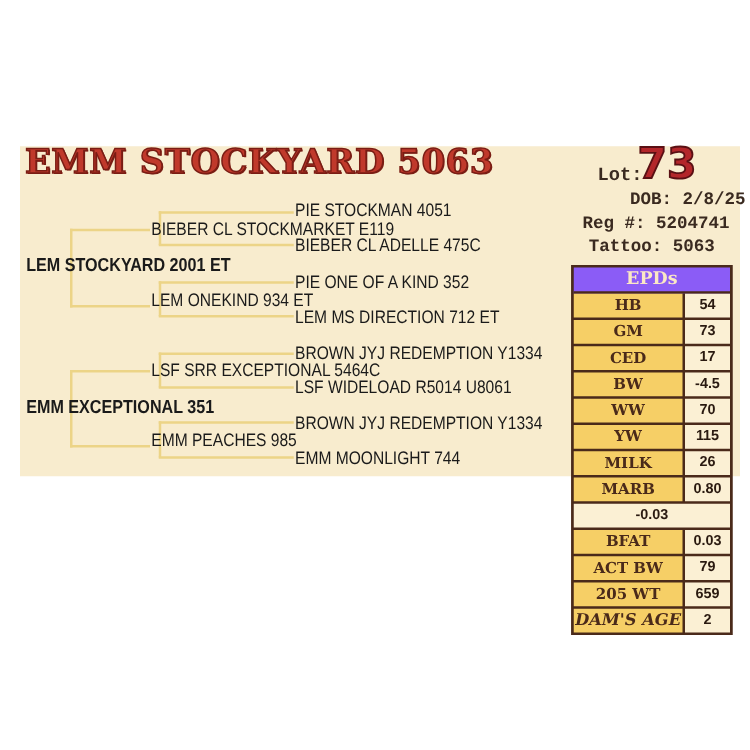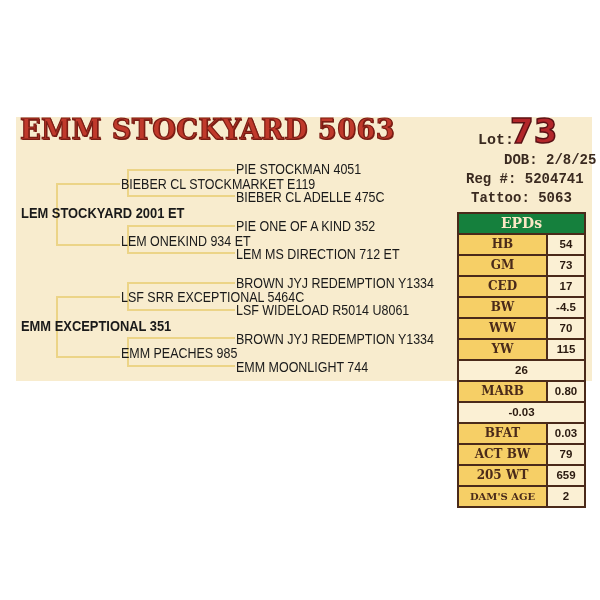--- a/index.html
+++ b/index.html
@@ -6,21 +6,21 @@
   body{width:600px;height:600px;position:relative;overflow:hidden;font-family:"Liberation Sans",sans-serif;}
   .card{position:absolute;left:16px;top:117px;width:576px;height:264px;background:#f8ecce;}
   .title{position:absolute;left:20px;top:114px;font-family:"DejaVu Serif",serif;font-weight:bold;font-size:27px;color:#c0392b;letter-spacing:0.5px;
     -webkit-text-stroke:1.2px #7a1d14;text-shadow:1px 1px 0 #7a1d14;white-space:nowrap;}
   .ped{position:absolute;font-family:"Liberation Sans",sans-serif;font-size:14.5px;color:#1a1a1a;white-space:nowrap;transform:scaleX(0.86);transform-origin:left center;line-height:14px;}
   .ped.bold{font-weight:bold;font-size:15px;}
   .ln{position:absolute;background:#ecd487;}
   .lot-line{position:absolute;font-family:Liberation Mono, monospace;font-weight:bold;color:#3a2a20;white-space:nowrap;font-size:14px;}
   .lotnum{position:absolute;left:510px;top:113px;font-family:"DejaVu Sans",sans-serif;font-weight:bold;font-size:34px;color:#b3262a;-webkit-text-stroke:1.5px #5a1014;line-height:36px;}
   .epd{position:absolute;left:457px;top:212px;width:129px;background:#4a2a1a;border:2px solid #4a2a1a;box-sizing:border-box;}
-  .epd-head{background:#15803d;color:#fbe7c5;font-family:"DejaVu Serif",serif;font-weight:bold;font-size:14px;text-align:center;height:19px;line-height:19px;border-bottom:2px solid #4a2a1a;}
+  .epd-head{background:#8b5cf6;color:#fbe7c5;font-family:"DejaVu Serif",serif;font-weight:bold;font-size:14px;text-align:center;height:19px;line-height:19px;border-bottom:2px solid #4a2a1a;}
   .row{display:flex;height:19px;margin-bottom:2px;}
   .row:last-child{margin-bottom:0;}
   .k{width:87px;background:#f6cf66;color:#4a2a1a;font-family:"DejaVu Serif",serif;font-weight:bold;font-size:12px;text-align:center;line-height:19px;margin-right:2px;white-space:nowrap;}
   .v{flex:1;background:#fbf0d4;color:#2a1a10;font-family:"Liberation Sans",sans-serif;font-weight:bold;font-size:11.5px;text-align:center;line-height:19px;}
 </style>
 </head>
 <body>
 
 <div class="card"></div>
 
@@ -91,20 +91,21 @@
     </div>
   <div class="row">
       <div class="k">WW</div>
       <div class="v">70</div>
     </div>
   <div class="row">
       <div class="k">YW</div>
       <div class="v">115</div>
     </div>
   <div class="row">
+      <div class="k">MILK</div>
       <div class="v">26</div>
     </div>
   <div class="row">
       <div class="k">MARB</div>
       <div class="v">0.80</div>
     </div>
   <div class="row">
       <div class="v">-0.03</div>
     </div>
   <div class="row">
@@ -113,16 +114,16 @@
     </div>
   <div class="row">
       <div class="k">ACT BW</div>
       <div class="v">79</div>
     </div>
   <div class="row">
       <div class="k">205 WT</div>
       <div class="v">659</div>
     </div>
   <div class="row">
-      <div class="k" style="font-size:10px;">DAM'S AGE</div>
+      <div class="k" style="font-size:13px;font-style:italic;">DAM'S AGE</div>
       <div class="v">2</div>
     </div>
 </div>
 
 </body></html>

